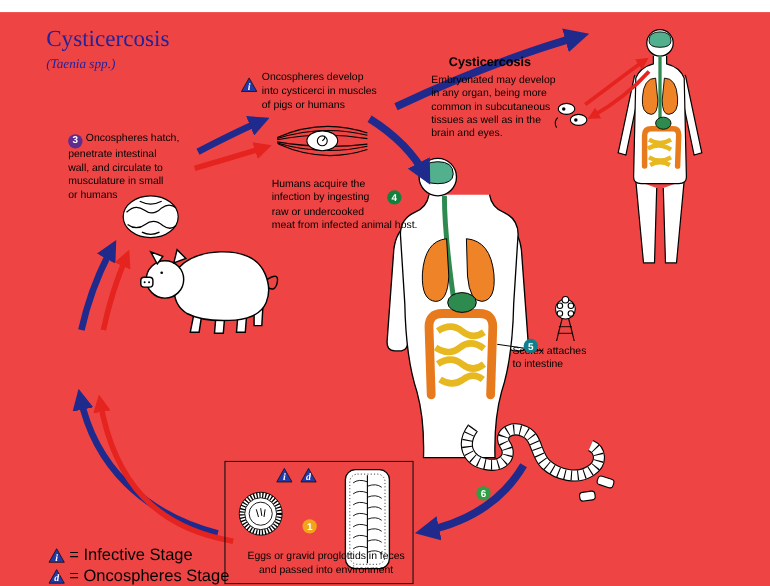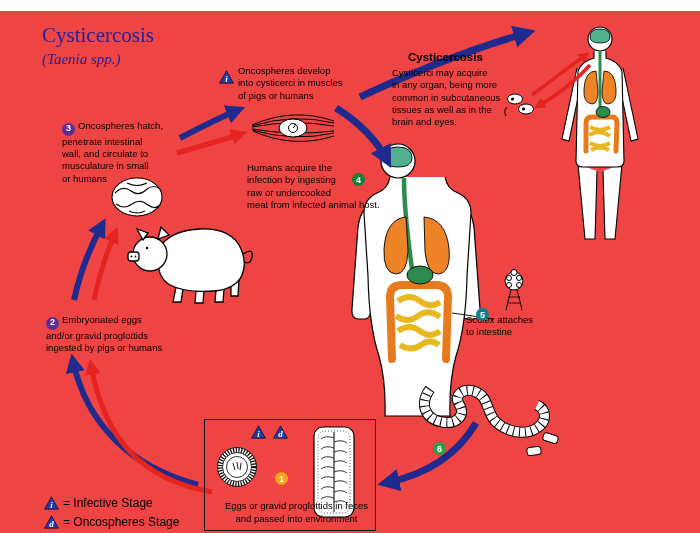--- a/index.html
+++ b/index.html
@@ -4,39 +4,39 @@
 <style>
   * { margin:0; padding:0; box-sizing:border-box; }
   html,body { background:#fff; }
   body { font-family:"Liberation Sans", sans-serif; color:#000; }
   .canvas { position:relative; width:700px; height:533px; background:#ef4444; overflow:hidden;margin-top:11px; }
   .abs { position:absolute; }
   #artwork { position:absolute; left:0; top:0; z-index:1; }
   .txt-layer { z-index:2; }
 
   .title { font-family:"Liberation Serif", serif; font-size:21px; color:#22229a; }
-  .subtitle { font-family:"Liberation Serif", serif; font-style:italic; font-size:15px; color:#22229a; }
+  .subtitle { font-family:"Liberation Serif", serif; font-style:italic; font-size:12px; color:#22229a; }
 
   .note { font-size:9.5px; line-height:1.3; white-space:pre-line; }
   .heading { font-size:11.5px; font-weight:bold; }
 
   .stage-circle { width:13px; height:13px; border-radius:50%; color:#fff; font-size:9px; font-weight:bold;
                   display:flex; align-items:center; justify-content:center; z-index:3; }
   .inline-circle { display:inline-flex; vertical-align:-2px; margin-right:3px; }
   .c-purple { background:#5e2d8f; }
   .c-green4 { background:#15803d; }
   .c-teal   { background:#0e7f8c; }
   .c-green6 { background:#2f9e44; }
   .c-orange { background:#f2a51a; }
 
   .stage-box { border:1.2px solid #111; background:transparent; z-index:2; }
   .box-caption { position:absolute; left:16px; right:3px; bottom:5px; text-align:center; }
 
   .legend-row { display:flex; align-items:center; gap:4px; z-index:2; }
-  .legend-label { font-size:12px; }
+  .legend-label { font-size:15px; }
 
   .footer-bar { background:#1f2a8c; z-index:2; }
   .tri { display:block; }
 </style>
 </head>
 <body>
 
 <div class="canvas">
 
   <svg id="artwork" width="700" height="533" viewBox="0 0 700 533">
@@ -183,44 +183,39 @@
   <div class="abs txt-layer subtitle" style="left:42px; top:40px;">(Taenia spp.)</div>
 
   <div class="abs txt-layer note" style="left:62px; top:97px; width:122px;">
     <span class="stage-circle inline-circle c-purple">3</span><span>Oncospheres hatch,
 penetrate intestinal
 wall, and circulate to
 musculature in small
 or humans</span>
   </div>
 
-  <div class="abs txt-layer note" style="left:46px; top:291px; width:142px;">
-    <span class="stage-circle inline-circle c-purple">2</span><span>Embryonated eggs
-and/or gravid proglottids
-ingested by pigs or humans</span>
-  </div>
 
   <div class="abs txt-layer" style="left:219px; top:59px;">
     <svg class="tri" width="15" height="14" viewBox="0 0 15 14">
       <polygon points="7.5,0.8 14.5,13.2 0.5,13.2" fill="#2239a8" stroke="#000" stroke-width="0.6"></polygon>
       <text x="7.5" y="11.6" text-anchor="middle" font-size="9" font-style="italic" font-weight="bold" fill="#fff" font-family="Liberation Serif, serif">i</text>
     </svg>
   </div>
   <div class="abs txt-layer note" style="left:247px; top:151px; width:142px;">Humans acquire the
 infection by ingesting
 raw or undercooked
 meat from infected animal host.</div>
 
   <div class="abs txt-layer note" style="left:238px; top:54px; width:122px;">Oncospheres develop
 into cysticerci in muscles
 of pigs or humans</div>
   <div class="abs stage-circle c-green4" style="left:352px; top:162px;">4</div>
 
   <div class="abs txt-layer heading" style="left:408px; top:40px;">Cysticercosis</div>
-  <div class="abs txt-layer note" style="left:392px; top:56px; width:128px;">Cysticerci may acquire
+  <div class="abs txt-layer note" style="left:392px; top:56px; width:128px;">Embryonated may develop
 in any organ, being more
 common in subcutaneous
 tissues as well as in the
 brain and eyes.</div>
 
   <div class="abs stage-circle c-teal" style="left:476px; top:297px;">5</div>
   <div class="abs txt-layer note" style="left:466px; top:303px; width:84px;">Scolex attaches
 to intestine</div>
 
   <div class="abs stage-circle c-green6" style="left:433px; top:431px;">6</div>

